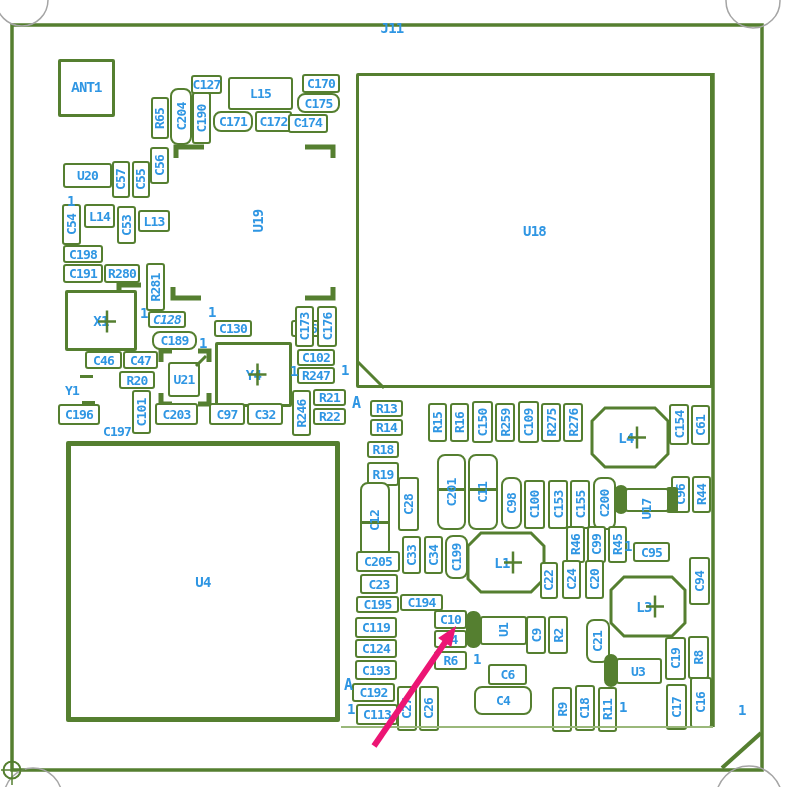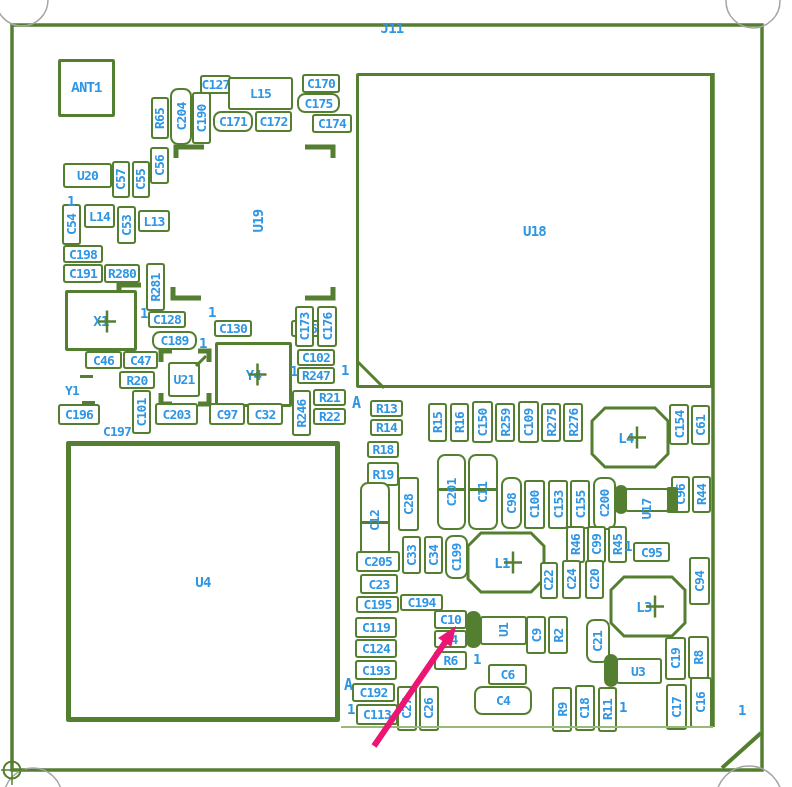--- a/index.html
+++ b/index.html
@@ -67,39 +67,39 @@
       </div>
       <div class="comp big" style="left: 65px; top: 290px; width: 72px; height: 61px;">
         <span class="lbl" style="font-size: 14px;">X1</span>
       </div>
       <div class="comp big r" style="left: 215px; top: 342px; width: 77px; height: 65px;">
         <span class="lbl" style="font-size: 14px;">Y4</span>
       </div>
       <div class="freelbl" style="left: 626px; top: 437.5px; font-size: 14px;">L4</div>
       <div class="freelbl" style="left: 502px; top: 562.5px; font-size: 14px;">L1</div>
       <div class="freelbl" style="left: 644px; top: 606.5px; font-size: 14px;">L3</div>
-      <div class="comp h" style="left: 191px; top: 75px; width: 31px; height: 19px; margin-left: 9px;">
+      <div class="comp h" style="left: 191px; top: 75px; width: 31px; height: 19px;">
         <span class="lbl">C127</span>
       </div>
       <div class="comp h" style="left: 228px; top: 77px; width: 65px; height: 33px;">
         <span class="lbl">L15</span>
       </div>
       <div class="comp h r" style="left: 213px; top: 111px; width: 40px; height: 21px;">
         <span class="lbl">C171</span>
       </div>
       <div class="comp h" style="left: 255px; top: 111px; width: 37px; height: 21px;">
         <span class="lbl">C172</span>
       </div>
       <div class="comp h" style="left: 302px; top: 74px; width: 38px; height: 19px;">
         <span class="lbl">C170</span>
       </div>
       <div class="comp h r" style="left: 297px; top: 93px; width: 43px; height: 20px;">
         <span class="lbl">C175</span>
       </div>
-      <div class="comp h" style="left: 312px; top: 114px; width: 40px; height: 19px;">
+      <div class="comp h" style="left: 288px; top: 114px; width: 40px; height: 19px; font-family: Liberation Mono, monospace;">
         <span class="lbl">C174</span>
       </div>
       <div class="comp v" style="left: 151px; top: 97px; width: 18px; height: 42px;">
         <span class="lbl">R65</span>
       </div>
       <div class="comp v r" style="left: 170px; top: 88px; width: 22px; height: 57px;">
         <span class="lbl">C204</span>
       </div>
       <div class="comp v" style="left: 192px; top: 92px; width: 19px; height: 52px;">
         <span class="lbl">C190</span>
@@ -133,21 +133,21 @@
       </div>
       <div class="comp h" style="left: 63px; top: 264px; width: 40px; height: 19px;">
         <span class="lbl">C191</span>
       </div>
       <div class="comp h" style="left: 104px; top: 264px; width: 36px; height: 19px;">
         <span class="lbl">R280</span>
       </div>
       <div class="comp v" style="left: 146px; top: 263px; width: 19px; height: 48px;">
         <span class="lbl">R281</span>
       </div>
-      <div class="comp h" style="left: 148px; top: 311px; width: 38px; height: 17px;">
+      <div class="comp h" style="left: 148px; top: 311px; width: 38px; height: 17px; font-style: italic;">
         <span class="lbl">C128</span>
       </div>
       <div class="comp h r" style="left: 152px; top: 331px; width: 45px; height: 19px;">
         <span class="lbl">C189</span>
       </div>
       <div class="comp h" style="left: 214px; top: 320px; width: 38px; height: 17px;">
         <span class="lbl">C130</span>
       </div>
       <div class="comp h" style="left: 255px; top: 320px; width: 38px; height: 17px; margin-left: 36px;">
         <span class="lbl">C169</span>

